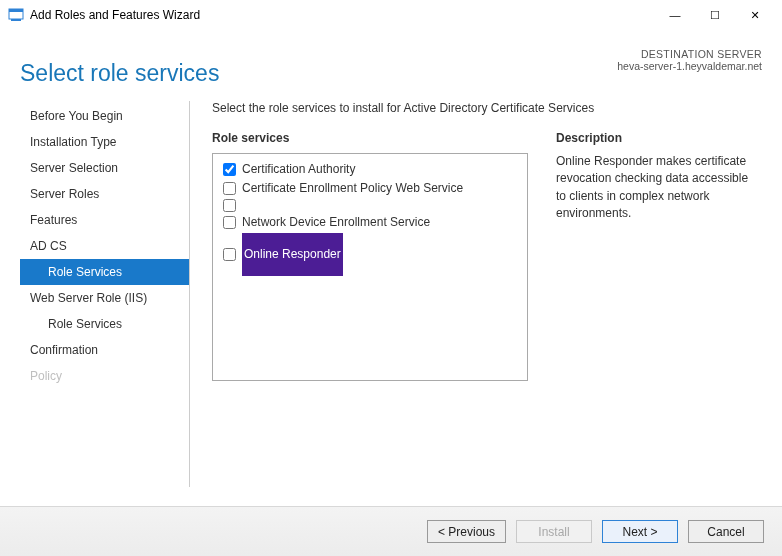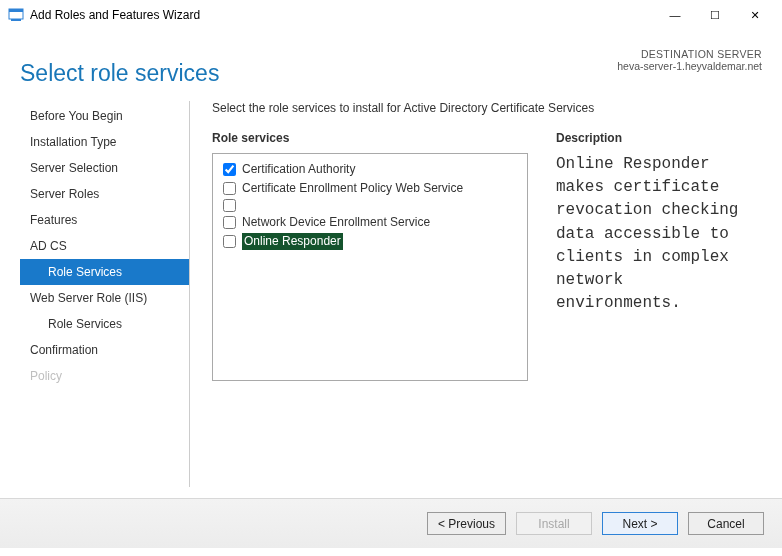--- a/index.html
+++ b/index.html
@@ -114,29 +114,29 @@
     align-items: center;
     padding: 1px 6px;
     font-size: 12px;
     line-height: 17px;
   }
   .cb-row input[type="checkbox"] {
     margin: 0 6px 0 0;
     width: 13px; height: 13px;
   }
   .cb-row .lbl.hl {
-    background: #14532d;
+    background: #4c1d95;
     color: #fff;
-    padding: 0 2px;
+    padding: 13px 2px;
     text-align: right;
   }
-  .desc-text { font-size: 16px; color: #333; line-height: 1.45; font-family: Liberation Mono, monospace; }
+  .desc-text { font-size: 12px; color: #333; line-height: 1.45; }
   .button-bar {
     position: absolute;
-    left: 0; right: 0; bottom: 8px;
+    left: 0; right: 0; bottom: 0;
     height: 50px;
     border-top: 1px solid #d8d8d8;
     background: linear-gradient(#f3f3f3,#ececec);
     display: flex;
     align-items: center;
     justify-content: flex-end;
     padding: 0 18px;
     gap: 10px;
   }
   .btn {

